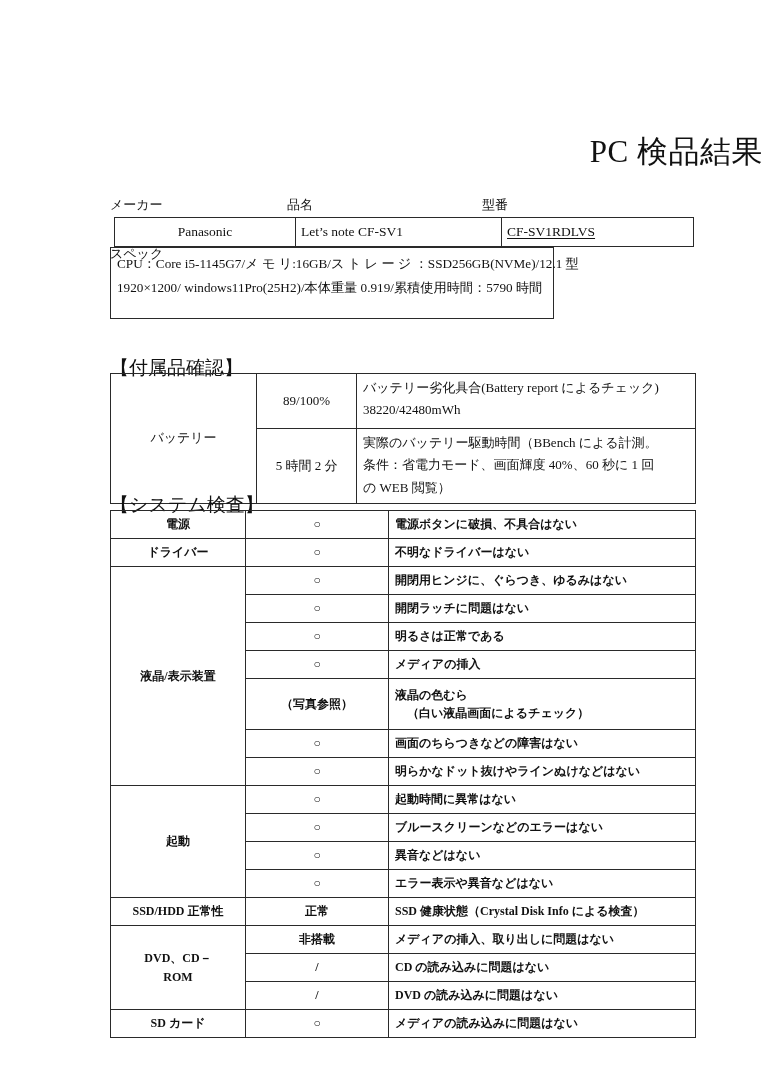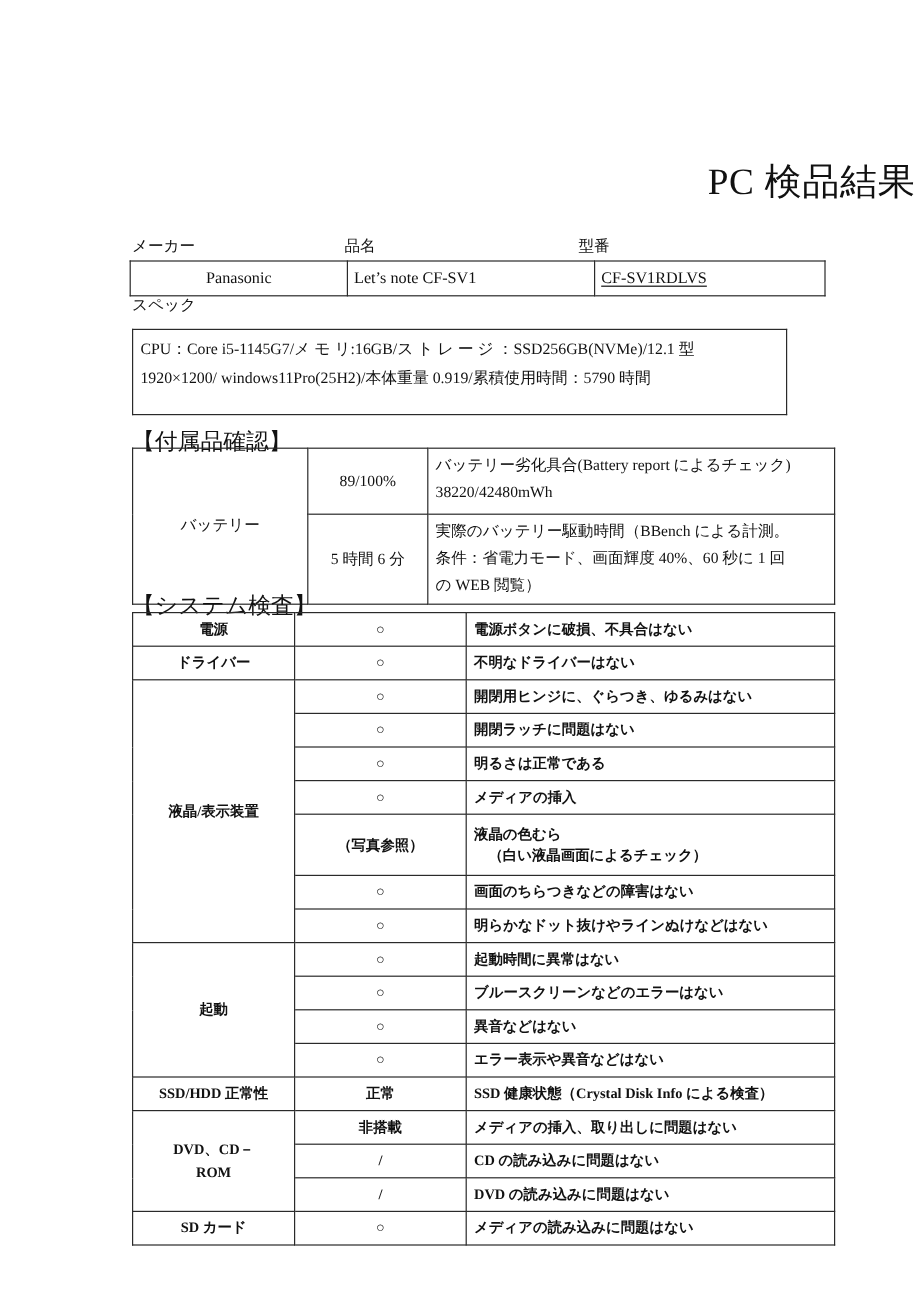--- a/index.html
+++ b/index.html
@@ -67,21 +67,21 @@
     position: absolute;
     top: 0;
     white-space: nowrap;
   }
   .hdr-labels .l-maker { left: 0px; }
   .hdr-labels .l-name  { left: 177px; }
   .hdr-labels .l-model { left: 372px; }
 
   #header-table {
     position: absolute;
-    left: 108px;
+    left: 114px;
     top: 217px;
     width: 546px;
   }
   #header-table td { height: 24px; }
   #header-table .c-maker { width: 170px; }
   #header-table .c-name  { width: 195px; }
   #header-table .c-model { width: 181px; }
   .model-underline {
     text-decoration: underline;
     text-underline-offset: 2px;
@@ -90,22 +90,22 @@
   
   .spec-label {
     position: absolute;
     left: 110px;
     top: 245px;
     font-size: 13px;
   }
   #spec-table {
     position: absolute;
     left: 110px;
-    top: 274px;
-    width: 546px;
+    top: 247px;
+    width: 444px;
   }
   #spec-table td {
     height: 62px;
     vertical-align: top;
     padding: 4px 6px;
     line-height: 1.78;
     font-size: 13.2px;
   }
   .spec-line { display: block; white-space: nowrap; }
 
@@ -203,21 +203,21 @@
     <tbody>
       <tr>
         <td class="c-cat ctr" rowspan="2">バッテリー</td>
         <td class="c-val ctr bat-r1">89/100%</td>
         <td class="c-note lft bat-r1">
           <span class="nowrapline">バッテリー劣化具合(Battery report によるチェック)</span>
           <span class="nowrapline">38220/42480mWh</span>
         </td>
       </tr>
       <tr>
-        <td class="c-val ctr bat-r2">5 時間 6 分</td>
+        <td class="c-val ctr bat-r2">5 時間 2 分</td>
         <td class="c-note lft bat-r2">
           <span class="nowrapline">実際のバッテリー駆動時間（BBench による計測。</span>
           <span class="nowrapline">条件：省電力モード、画面輝度 40%、60 秒に 1 回</span>
           <span class="nowrapline">の WEB 閲覧）</span>
         </td>
       </tr>
     </tbody>
   </table>
 
   <div class="sec-heading" id="heading-system">【システム検査】</div>

